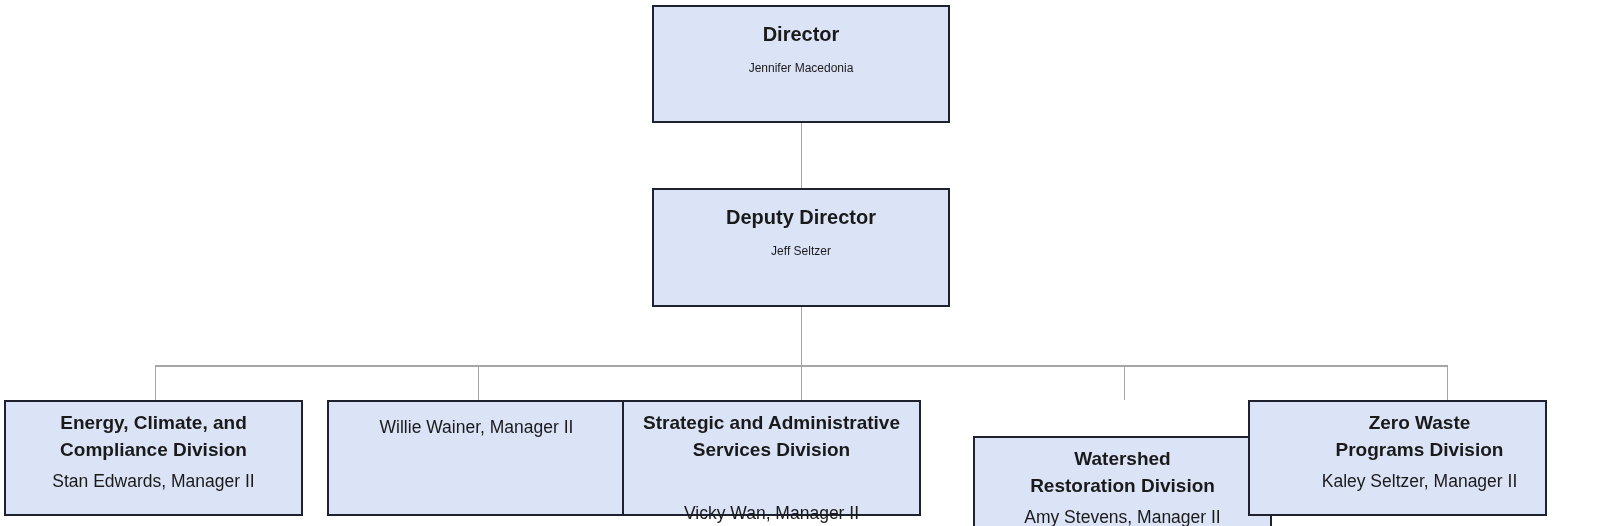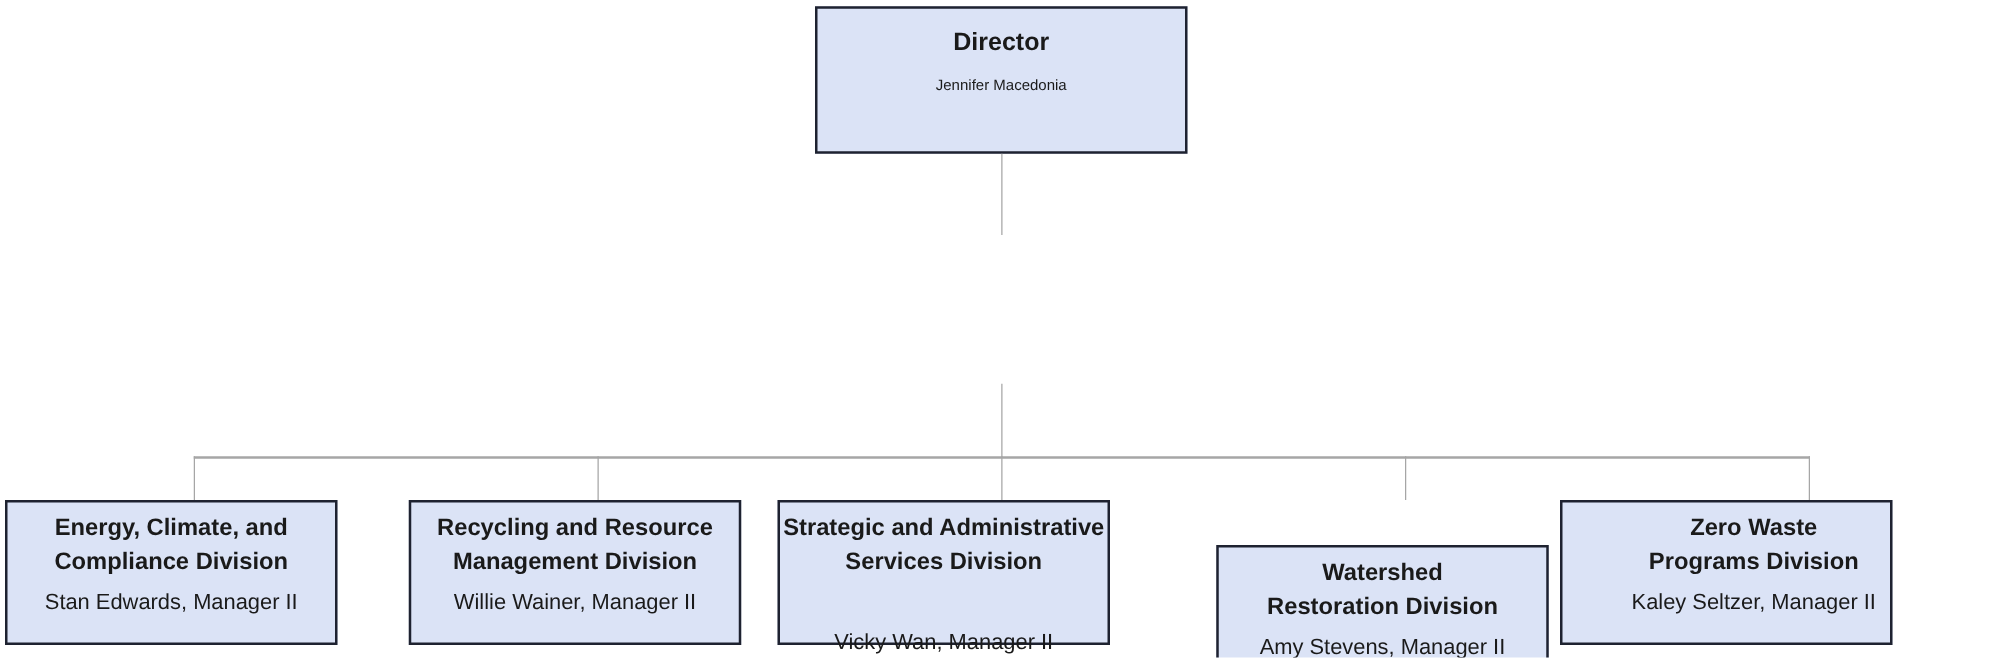--- a/index.html
+++ b/index.html
@@ -40,21 +40,21 @@
   }
   .node.exec .person {
     margin-top: 9px;
     font-size: 12px;
     line-height: 24px;
   }
 
   
   .node.division {
     top: 400px;
-    width: 266px;
+    width: 299px;
     height: 116px;
     padding-top: 7px;
   }
   .node.division .title {
     font-size: 19px;
     font-weight: bold;
     line-height: 27px;
     white-space: pre-line;
     margin: 0 -8px;
   }
@@ -77,40 +77,42 @@
 
 <div class="canvas">
 
   <div class="node exec" style="top:5px; height:118px;">
     <div class="title">Director</div>
     <div class="person">Jennifer Macedonia</div>
   </div>
 
   <div class="line v" style="left:800.5px; top:123px; height:65px;"></div>
 
+  <div class="node exec" style="top:188px; height:119px;">
+    <div class="title">Deputy Director</div>
+    <div class="person">Jeff Seltzer</div>
+  </div>
 
   <div class="line v" style="left:800.5px; top:307px; height:59px;"></div>
 
   <div class="line h" style="left:154.75px; top:365px; width:1293.5px;"></div>
 
   <div class="line v" style="left:154.75px;  top:365px; height:35px;"></div>
   <div class="line v" style="left:477.75px;  top:365px; height:35px;"></div>
   <div class="line v" style="left:800.5px;   top:365px; height:35px;"></div>
   <div class="line v" style="left:1123.75px; top:365px; height:35px;"></div>
   <div class="line v" style="left:1446.75px; top:365px; height:35px;"></div>
 
   <div class="node division" style="left:4px;">
     <div class="title">Energy, Climate, and
 Compliance Division</div>
     <div class="person">Stan Edwards, Manager II</div>
   </div>
 
   <div class="node division" style="left:327px;">
-    <div class="title">Recycling and Resource
-Management Division</div>
     <div class="person">Willie Wainer, Manager II</div>
   </div>
 
   <div class="node division" style="left:622px;gap:32px;">
     <div class="title">Strategic and Administrative
 Services Division</div>
     <div class="person">Vicky Wan, Manager II</div>
   </div>
 
   <div class="node division" style="left:973px;margin-top:36px;">

